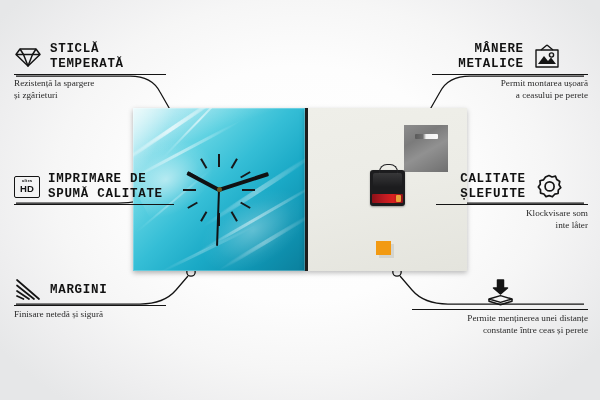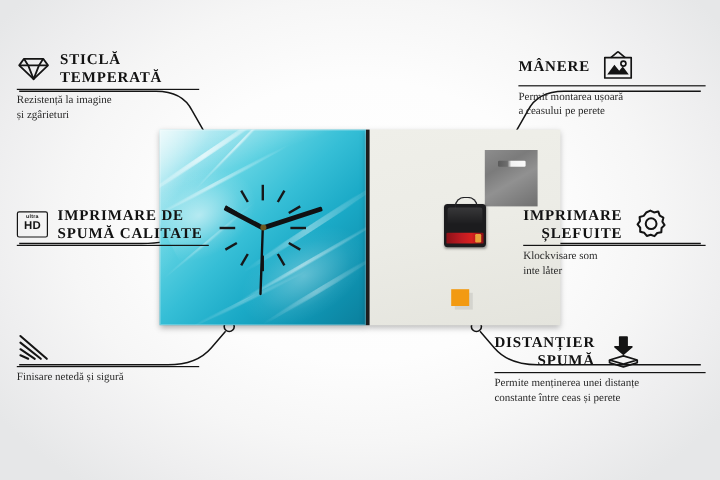--- a/index.html
+++ b/index.html
@@ -191,23 +191,23 @@
   }
 
   
   .callout { position: absolute; }
   .callout .head {
     display: flex;
     align-items: center;
     gap: 8px;
   }
   .callout.left .head { justify-content: flex-start; }
-  .callout.right .head { justify-content: flex-start; }
+  .callout.right .head { justify-content: center; }
   .titlewrap {
-    font-family: Liberation Serif, serif;
+    font-family: Liberation Mono, monospace;
     font-weight: bold;
     font-size: 12.5px;
     line-height: 14.5px;
     letter-spacing: 0.7px;
     color: #121212;
     white-space: nowrap;
   }
   .callout.right .titlewrap { text-align: right; }
   .rule {
     height: 1.25px;
@@ -215,21 +215,21 @@
     margin-top: 3px;
   }
   .sub {
     font-family: "Liberation Serif", "DejaVu Serif", serif;
     font-size: 9.2px;
     line-height: 11.4px;
     color: #2a2a2a;
     margin-top: 3px;
     white-space: pre-line;
   }
-  .callout.right .sub { text-align: left; }
+  .callout.right .sub { text-align: right; }
 
   .icon { flex: 0 0 auto; display: block; }
   .icon svg { display: block; }
   
   .hd-badge {
     width: 26px; height: 22px;
     border: 1.4px solid #141414;
     border-radius: 2px;
     display: flex; flex-direction: column;
     align-items: center; justify-content: center;
@@ -363,21 +363,21 @@
             <path d="M6 4 L9.5 9.5 L14 21 L18.5 9.5 L22 4"></path>
           </g>
         </svg>
       </span>
       <div class="titlewrap">
         <div>STICLĂ</div>
         <div>TEMPERATĂ</div>
       </div>
     </div>
     <div class="rule"></div>
-    <div class="sub">Rezistență la imagine
+    <div class="sub">Rezistență la spargere
 și zgârieturi</div>
   </div>
 
   <div class="callout left" id="c-imprimare">
     <div class="head">
       <span class="icon">
         <span class="hd-badge">
           <span class="u">ultra</span>
           <span class="hd">HD</span>
         </span>
@@ -396,73 +396,71 @@
         <svg width="28" height="24" viewBox="0 0 28 24">
           <g stroke="#141414" stroke-width="1.7" stroke-linecap="round">
             <path d="M3 2 L25 21"></path>
             <path d="M3 7.5 L20 21"></path>
             <path d="M3 13 L15 21"></path>
             <path d="M3 18 L9.5 21"></path>
           </g>
         </svg>
       </span>
       <div class="titlewrap">
+        <div>MARGINI</div>
       </div>
     </div>
     <div class="rule"></div>
     <div class="sub">Finisare netedă și sigură</div>
   </div>
 
   <div class="callout right" id="c-manere">
     <div class="head">
       <div class="titlewrap">
         <div>MÂNERE</div>
+        <div>METALICE</div>
       </div>
       <span class="icon">
         <svg width="30" height="26" viewBox="0 0 30 26">
           <g fill="none" stroke="#141414" stroke-width="1.4" stroke-linejoin="round">
             <path d="M15 1 L9 6 M15 1 L21 6"></path>
             <rect x="4" y="6" width="22" height="17"></rect>
             <path d="M6 20 L12 12 L16 17 L19 13.5 L24 20 Z" fill="#141414" stroke="none"></path>
             <circle cx="19.5" cy="11" r="2.1"></circle>
           </g>
         </svg>
       </span>
     </div>
     <div class="rule"></div>
     <div class="sub">Permit montarea ușoară
 a ceasului pe perete</div>
   </div>
 
   <div class="callout right" id="c-mecanism">
     <div class="head">
       <div class="titlewrap">
-        <div>IMPRIMARE</div>
+        <div>CALITATE</div>
         <div>ȘLEFUITE</div>
       </div>
       <span class="icon">
         <svg width="30" height="28" viewBox="0 0 30 28">
           <g fill="none" stroke="#141414" stroke-width="1.7" stroke-linejoin="round">
             <path d="M15 2.5 L18 4 L21.5 3.2 L22.8 6.6 L25.8 8.4 L25 11.8 L26.8 14.6 L24.3 17 L24.1 20.5 L20.7 21.2 L18.4 23.8 L15.2 22.6 L12 23.6 L9.9 21 L6.5 20.1 L6.5 16.7 L4.3 14 L6.3 11.3 L6 7.8 L9.4 6.9 L11.5 4.1 Z"></path>
             <circle cx="15.6" cy="13.4" r="4.5"></circle>
           </g>
         </svg>
       </span>
     </div>
     <div class="rule"></div>
     <div class="sub">Klockvisare som
 inte låter</div>
   </div>
 
   <div class="callout right" id="c-distantier">
     <div class="head">
-      <div class="titlewrap">
-        <div>DISTANȚIER</div>
-        <div>SPUMĂ</div>
-      </div>
       <span class="icon">
         <svg width="30" height="28" viewBox="0 0 30 28">
           <g fill="none" stroke="#141414" stroke-width="1.5" stroke-linejoin="round">
             <path d="M12.5 2 H18.5 V10 H22.5 L15.5 16 L8.5 10 H12.5 Z" fill="#141414"></path>
             <path d="M15.5 17.6 L27 21 L15.5 24.4 L4 21 Z"></path>
             <path d="M4 21 V23.3 L15.5 26.7 L27 23.3 V21"></path>
           </g>
         </svg>
       </span>
     </div>

